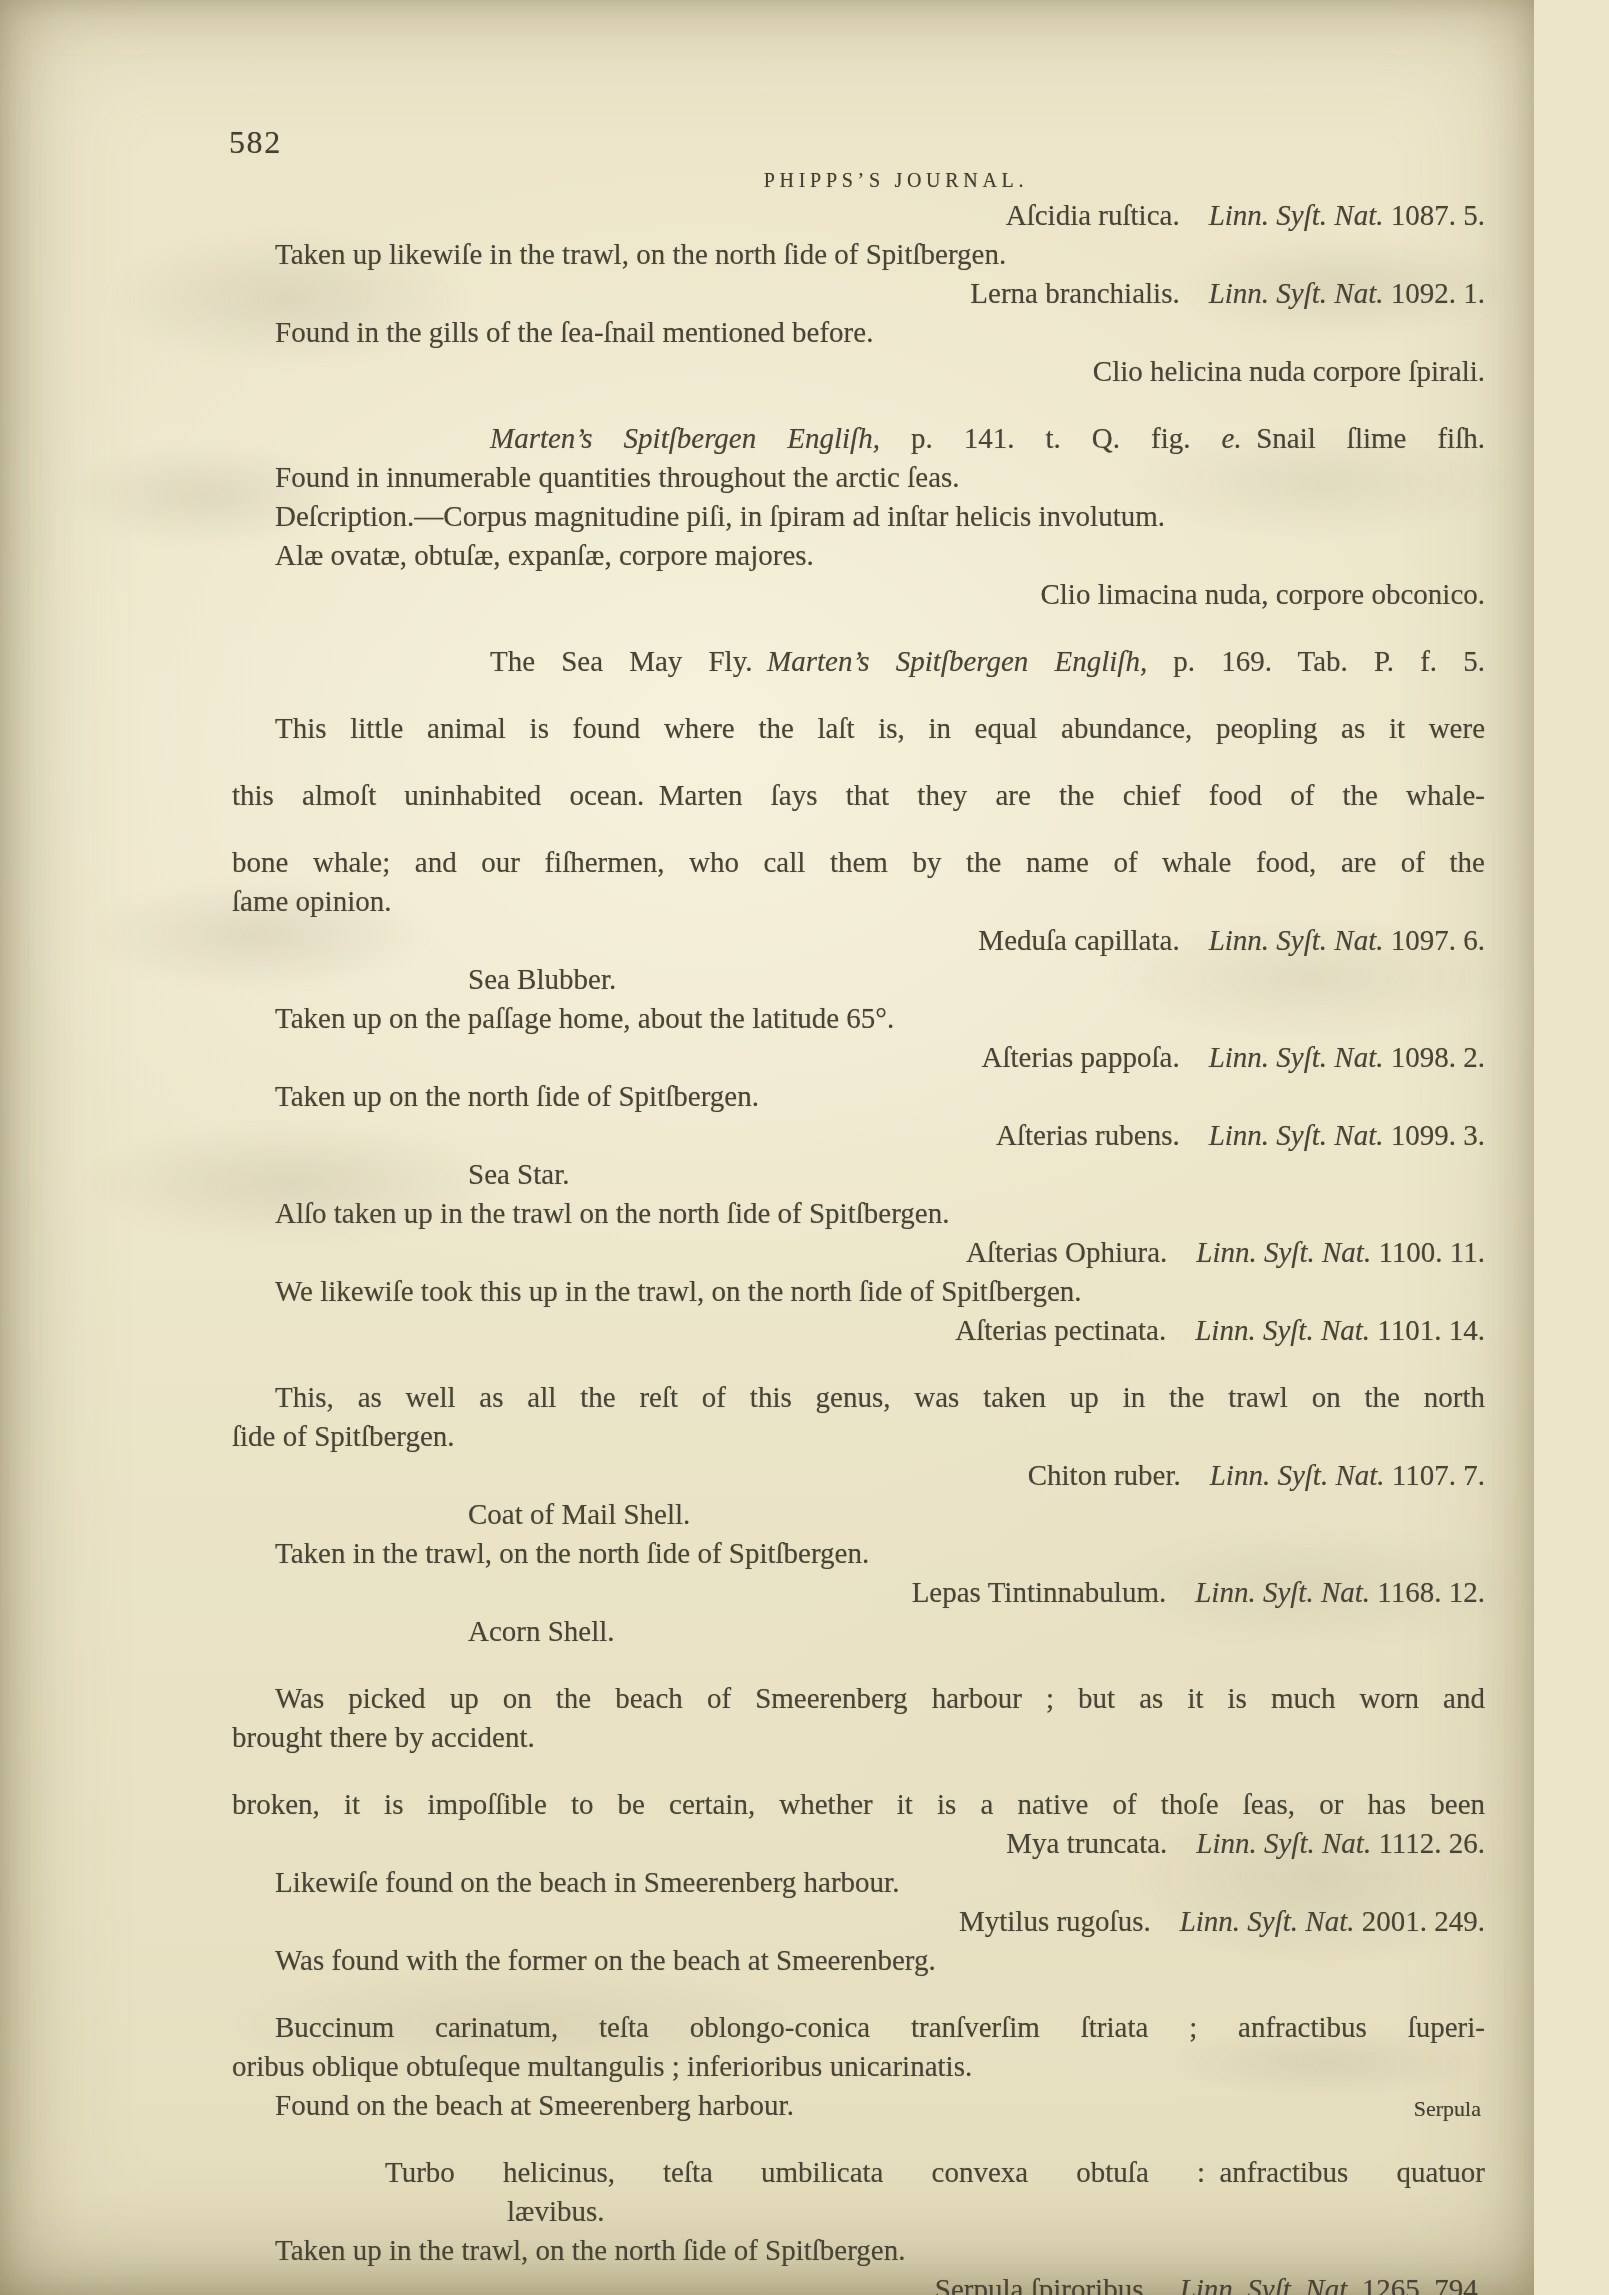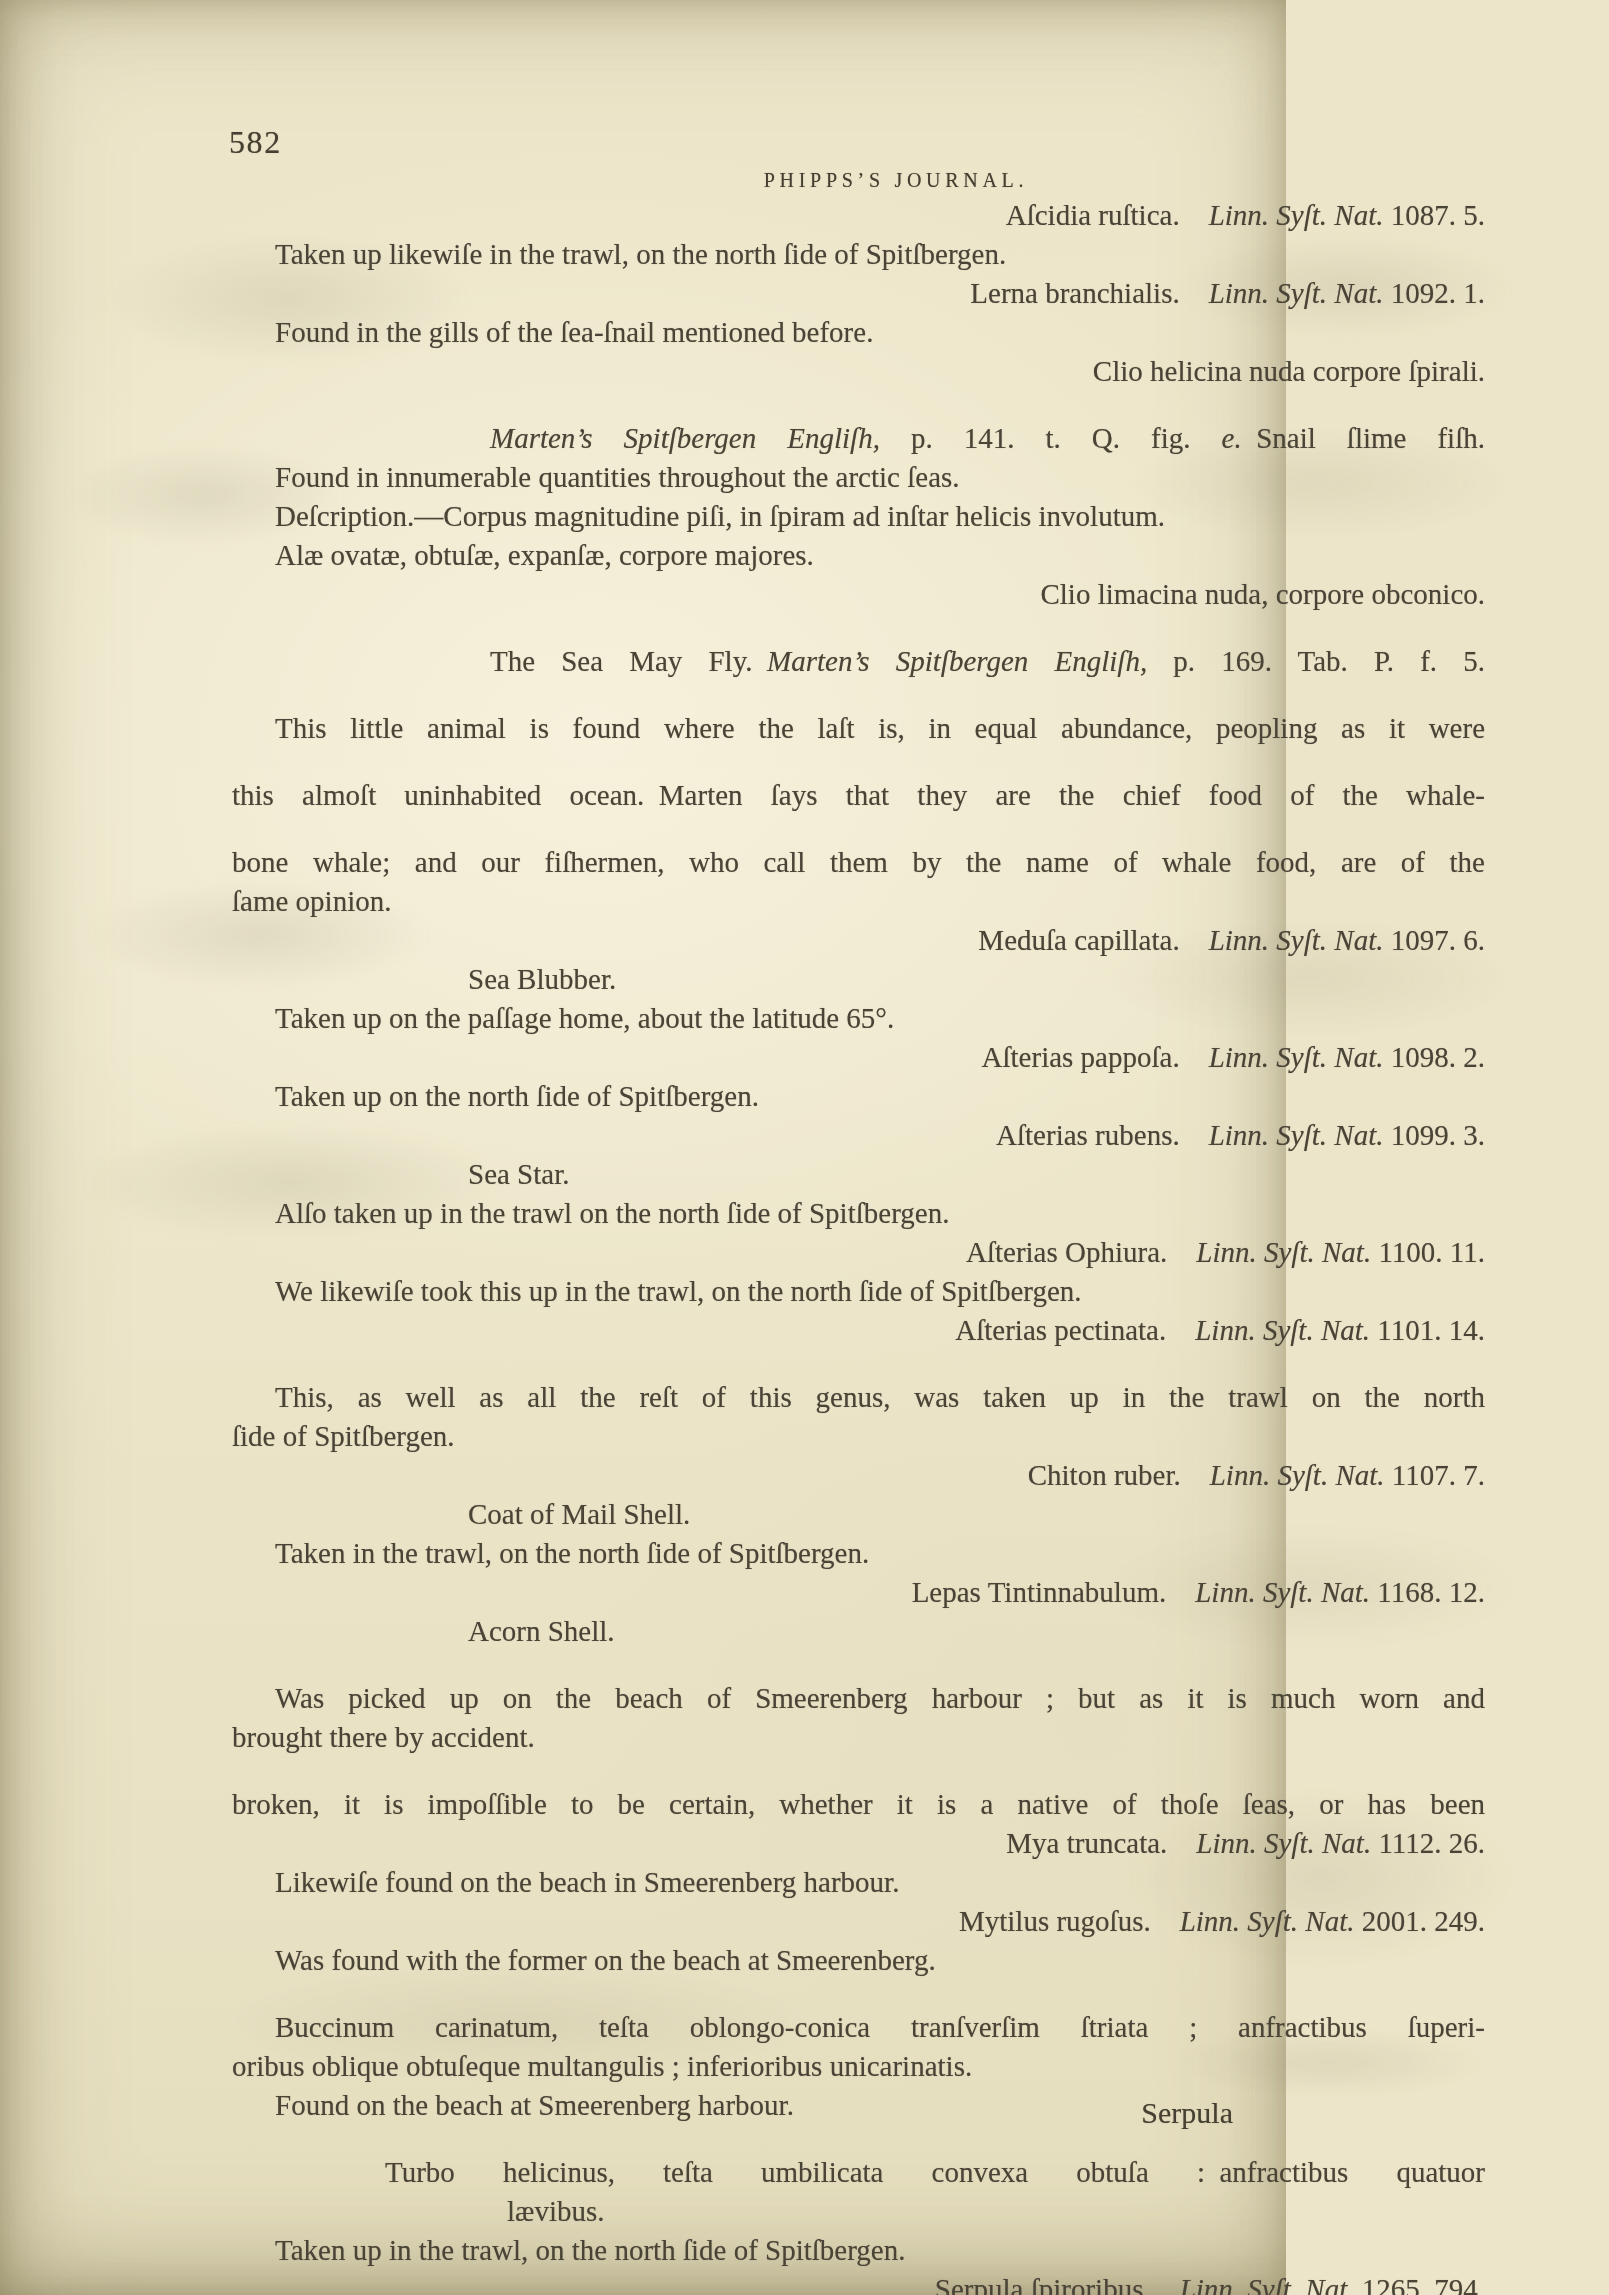--- a/index.html
+++ b/index.html
@@ -8,21 +8,21 @@
   }
   html,body{margin:0;padding:0;}
   body{
     width:1610px;height:2295px;
     font-family:"Liberation Serif","DejaVu Serif",serif;
     overflow:hidden;
     background:var(--paper);
   }
   .page{
     position:relative;
-    width:1286px;height:2295px;
+    width:1534px;height:2295px;
     background:
       radial-gradient(ellipse 1100px 864px at 46% 32%, rgba(255,252,236,0.50), rgba(255,252,236,0) 70%),
       radial-gradient(ellipse 707px 550px at 85% 75%, rgba(228,220,190,0.45), rgba(228,220,190,0) 75%),
       linear-gradient(180deg,#ece5c9 0%,#ede7cc 45%,#e8e1c3 82%,#e3dcbc 100%);
     box-shadow:
       inset 0 0 126px rgba(120,108,66,0.28),
       inset 0 0 20.4px rgba(120,108,66,0.14),
       inset 35px 0 71px -35px rgba(100,90,55,0.30),
       inset -27.5px 0 63px -35px rgba(100,90,55,0.22),
       inset 0 -47px 86px -39px rgba(100,90,55,0.32),
@@ -76,21 +76,21 @@
   .para{padding-left:43px;}
   .species{padding-left:165px;text-align:right;}
   .common{padding-left:236px;}
   .deep{padding-left:258px;}
   .turbo{padding-left:153px;}
   .laev{padding-left:275px;}
   .j{text-align:justify;text-align-last:justify;margin-top:28px;}
   .it{font-style:italic;}
   .catchword{
     position:absolute;right:53px;top:2096px;
-    font-size:30px;
+    font-size:22px;
     color:#464133;
     text-shadow:0 0 0.8px rgba(70,64,50,0.5);
   }
 </style>
 </head>
 <body>
 
 <div class="page">
   <div class="smudge s1"></div>
   <div class="smudge s2"></div>

